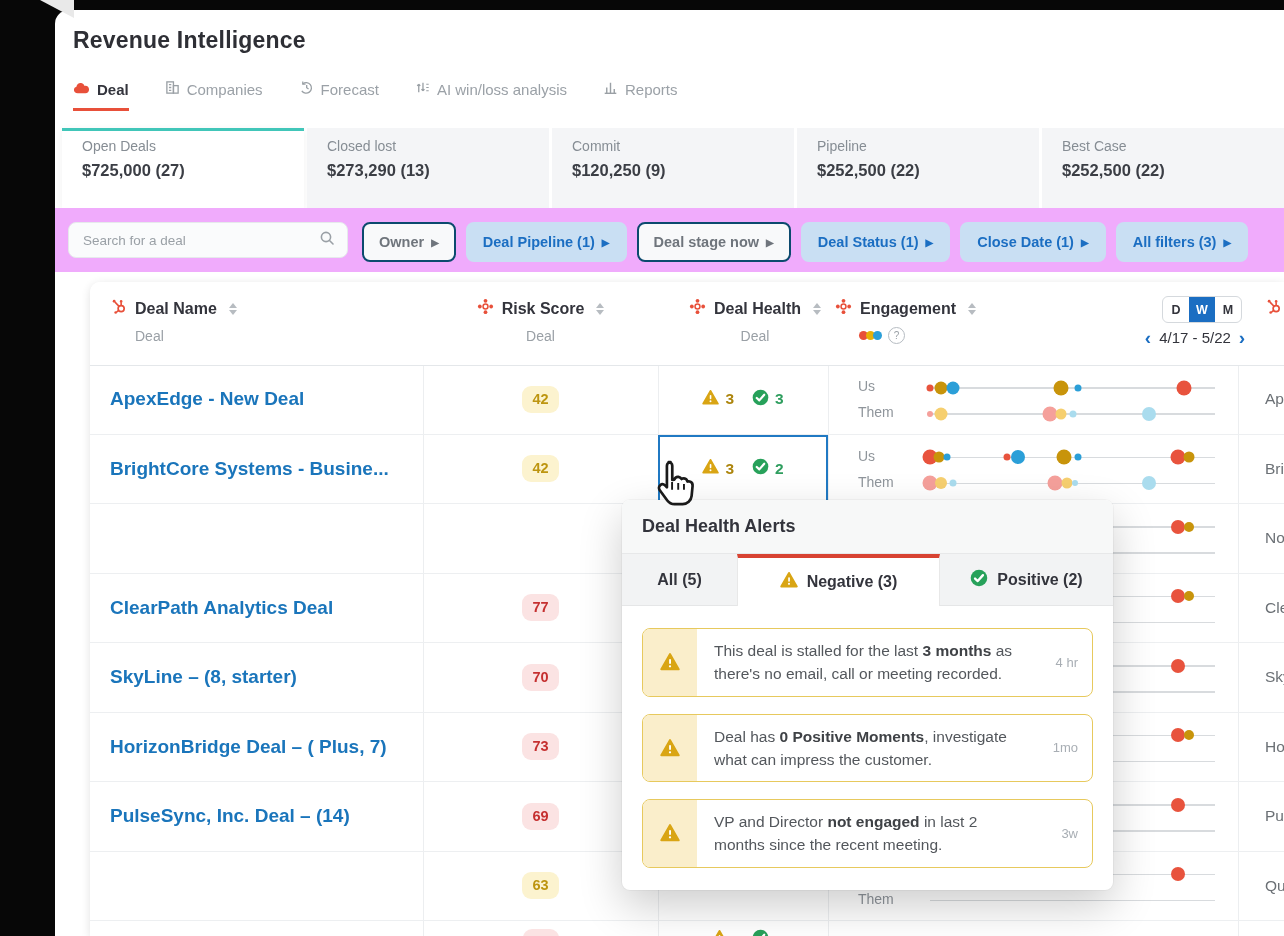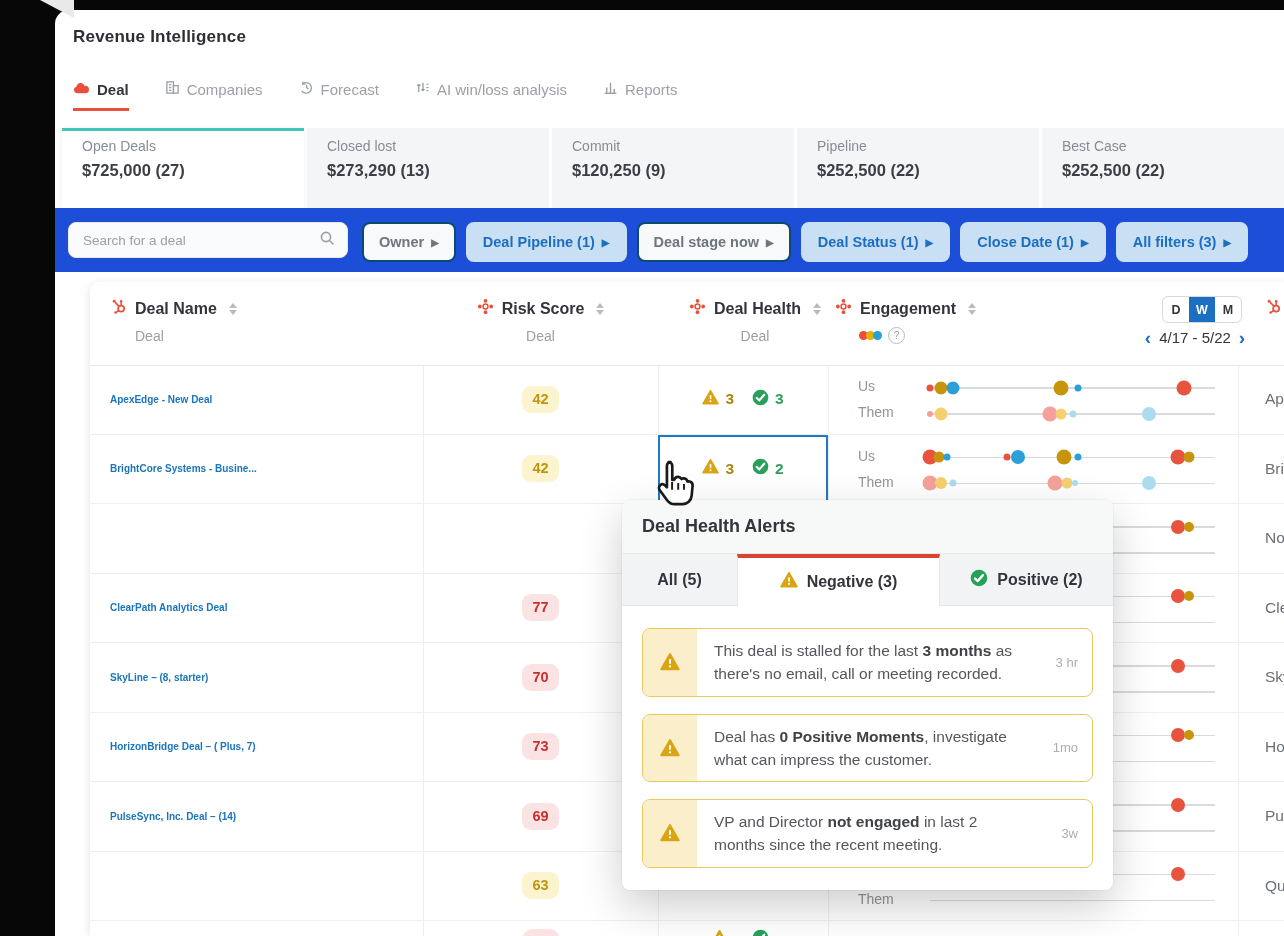--- a/index.html
+++ b/index.html
@@ -3,33 +3,33 @@
 <meta charset="utf-8">
 <style>
   html,body{margin:0;padding:0}
   body{width:1284px;height:936px;position:relative;overflow:hidden;background:#070707;
        font-family:"Liberation Sans",sans-serif;color:#33343c;-webkit-font-smoothing:antialiased}
   .curl{position:absolute;left:40px;top:0;width:34px;height:18px;background:#e9e9e9;
         clip-path:polygon(0 0,100% 0,100% 100%);z-index:5}
   
   #main-window{position:absolute;left:55px;top:10px;right:0;bottom:0;background:#fff;
                border-radius:14px 0 0 0;z-index:1}
-  .app-title{position:absolute;left:18px;top:17px;font-size:17px;font-weight:700;color:#2e2f35;letter-spacing:.2px}
+  .app-title{position:absolute;left:18px;top:17px;font-size:23px;font-weight:700;color:#2e2f35;letter-spacing:.2px}
   
   .nav{position:absolute;left:18px;top:70px;display:flex;gap:36px;align-items:flex-end}
   .nav-tab{display:flex;align-items:center;gap:7px;font-size:15px;color:#9ba1a7;padding-bottom:13px;cursor:pointer}
   .nav-tab.active{color:#33343c;font-weight:700;border-bottom:3px solid #e8503a;padding-bottom:10px}
   
   .cards{position:absolute;left:7px;right:0;top:118px;height:80px;display:flex;gap:3px}
   .card{flex:1;background:#f4f5f7;padding:7px 0 0 20px;box-sizing:border-box;border-top:3px solid transparent}
   .card.active{background:#fff;border-top:3px solid #41c6b9;box-shadow:0 2px 8px rgba(0,0,0,.06)}
   .card-label{font-size:14px;color:#868d94;margin-bottom:7px}
   .card-value{font-size:16.5px;font-weight:700;color:#3b3e45}
   
-  .filterbar{position:absolute;left:0;right:0;top:198px;height:64px;background:#1d4ed8}
+  .filterbar{position:absolute;left:0;right:0;top:198px;height:64px;background:#f0abfc}
   .search{position:absolute;left:13px;top:14px;width:280px;height:36px;background:#fafbfc;border:1px solid #e6e9ec;
           border-radius:8px;display:flex;align-items:center;box-sizing:border-box;padding:0 12px}
   .search input{border:0;outline:0;background:transparent;flex:1;font-size:13.5px;color:#5a5f65;
                 font-family:"Liberation Sans",sans-serif}
   .search input::placeholder{color:#9aa0a6}
   .chips{position:absolute;left:307px;top:14px;display:flex;gap:10px}
   .chip{height:36px;display:flex;align-items:center;padding:0 15px;border-radius:8px;font-size:14.5px;
         font-weight:600;color:#6f757c;background:#f8f9fa;border:2px solid #0c4a6e;cursor:pointer;white-space:nowrap}
   .chip.active{background:#c9dff3;border-color:#c9dff3;color:#1b6ec2;font-weight:700}
   .chip .arr{margin-left:7px;font-size:10px}
@@ -52,21 +52,21 @@
   .dwm span{width:26px;height:25px;display:flex;align-items:center;justify-content:center;font-size:12.5px;
             font-weight:700;color:#33343c;cursor:pointer}
   .dwm span.on{background:#1b6ec2;color:#fff}
   .date-nav{position:absolute;left:1025px;top:46px;width:160px;display:flex;align-items:center;gap:8px;
             font-size:15px;color:#33343c;justify-content:center}
   .date-nav .chev{color:#1b6ec2;font-size:19px;font-weight:700;cursor:pointer;line-height:1}
   
   #rows{position:absolute;left:0;right:0;top:83px}
   .t-row{position:relative;height:69.5px;border-bottom:1px solid #edeff1;box-sizing:border-box}
   .cell{position:absolute;top:0;bottom:0;display:flex;align-items:center}
-  .c-name{left:20px;width:300px;font-size:10px;font-weight:700;color:#1a75bb;white-space:nowrap;
+  .c-name{left:20px;width:300px;font-size:19px;font-weight:700;color:#1a75bb;white-space:nowrap;
           overflow:hidden;cursor:pointer}
   .c-risk{left:333px;width:235px;justify-content:center}
   .c-health{left:568px;width:170px;justify-content:center;gap:18px}
   .c-health .pair{display:flex;align-items:center;gap:6px;font-size:15.5px;font-weight:700}
   .c-health .n-warn{color:#ad850d}.c-health .n-pos{color:#2f9e5f}
   .c-health.selected{outline:2px solid #2079c3;outline-offset:-2px}
   .c-eng{left:738px;width:410px}
   .c-comp{left:1148px;right:0;padding-left:27px;font-size:15.5px;color:#6b7075;white-space:nowrap;overflow:hidden}
   .badge{min-width:16px;min-height:17px;padding:5px 10px;border-radius:9px;font-size:14.5px;font-weight:700;text-align:center}
   .badge.medium{background:#fcf3cf;color:#bd9510}
@@ -552,21 +552,21 @@
   <div class="popup-body" id="popup-alerts">
       <div class="alert">
         <div class="alert-ic">
           <svg width="20" height="20" viewBox="0 0 20 20">
             <path d="M10 2.2 18.6 17.2H1.4Z" fill="#D9A514" stroke="#D9A514" stroke-width="2.2" stroke-linejoin="round"></path>
             <rect x="9.1" y="7" width="1.9" height="5" rx=".9" fill="#fff"></rect>
             <circle cx="10" cy="14.3" r="1.15" fill="#fff"></circle>
           </svg>
         </div>
         <div class="alert-tx">This deal is stalled for the last <b>3 months</b> as there's no email, call or meeting recorded.</div>
-        <div class="alert-tm">3 hr</div>
+        <div class="alert-tm">4 hr</div>
       </div>
       <div class="alert">
         <div class="alert-ic">
           <svg width="20" height="20" viewBox="0 0 20 20">
             <path d="M10 2.2 18.6 17.2H1.4Z" fill="#D9A514" stroke="#D9A514" stroke-width="2.2" stroke-linejoin="round"></path>
             <rect x="9.1" y="7" width="1.9" height="5" rx=".9" fill="#fff"></rect>
             <circle cx="10" cy="14.3" r="1.15" fill="#fff"></circle>
           </svg>
         </div>
         <div class="alert-tx">Deal has <b>0 Positive Moments</b>, investigate what can impress the customer.</div>

